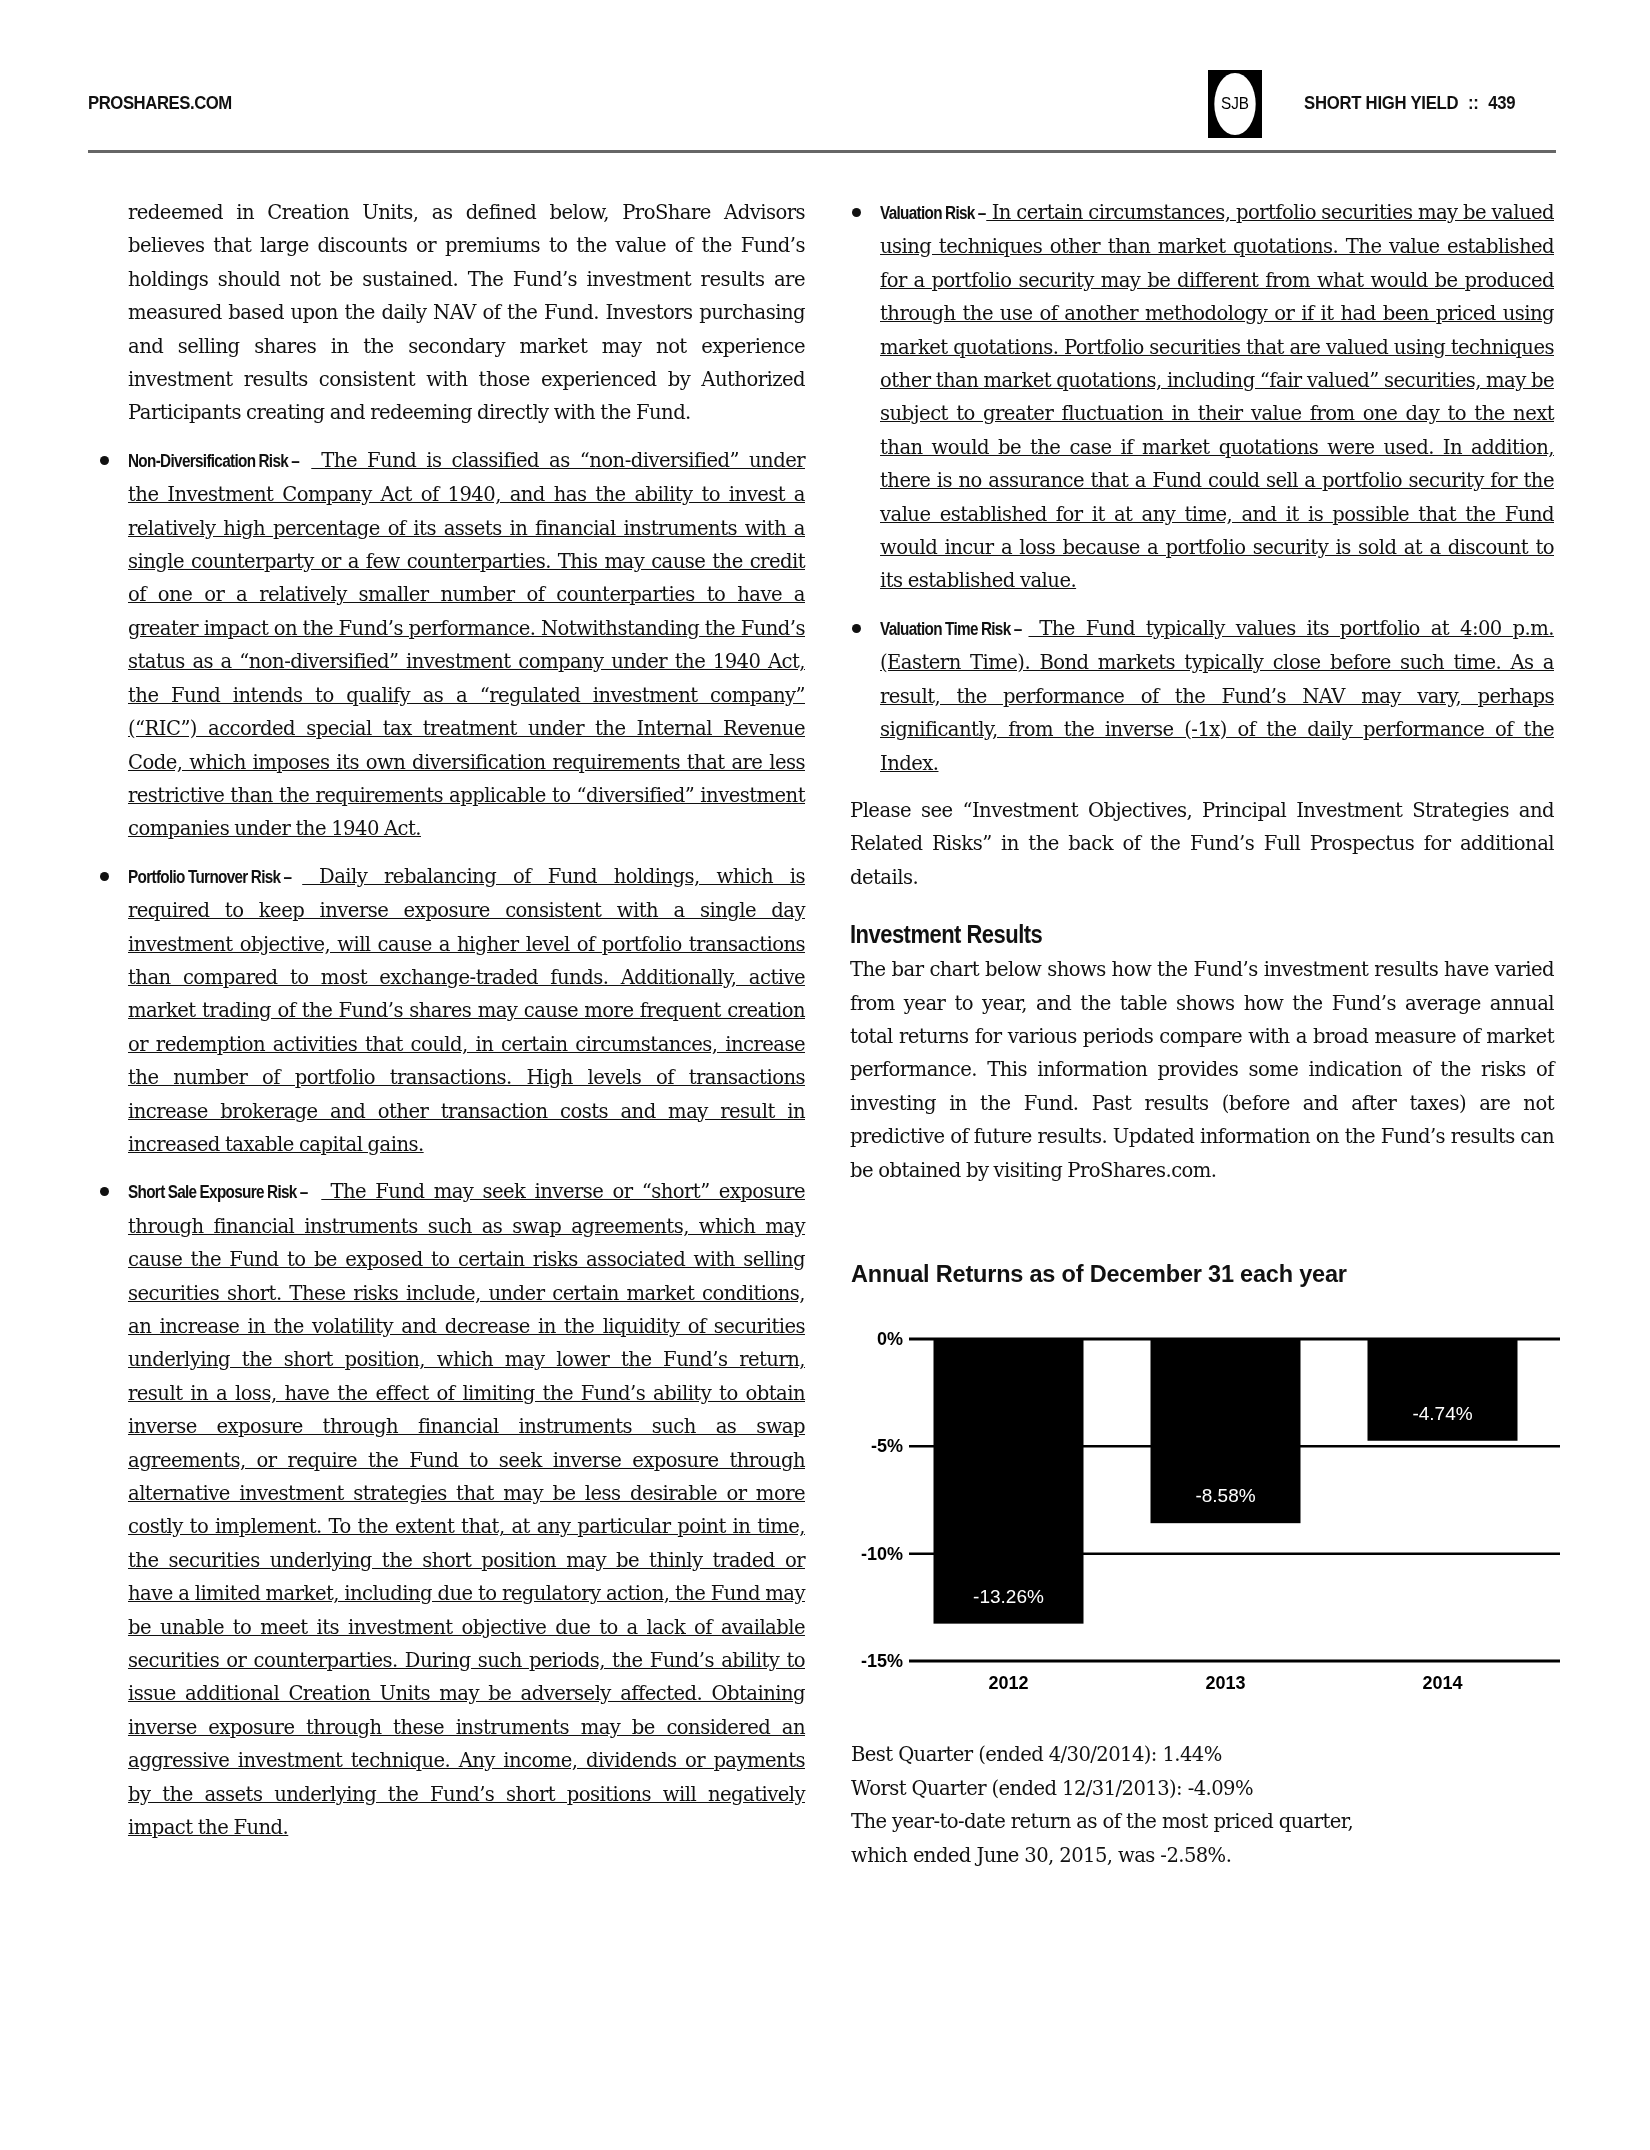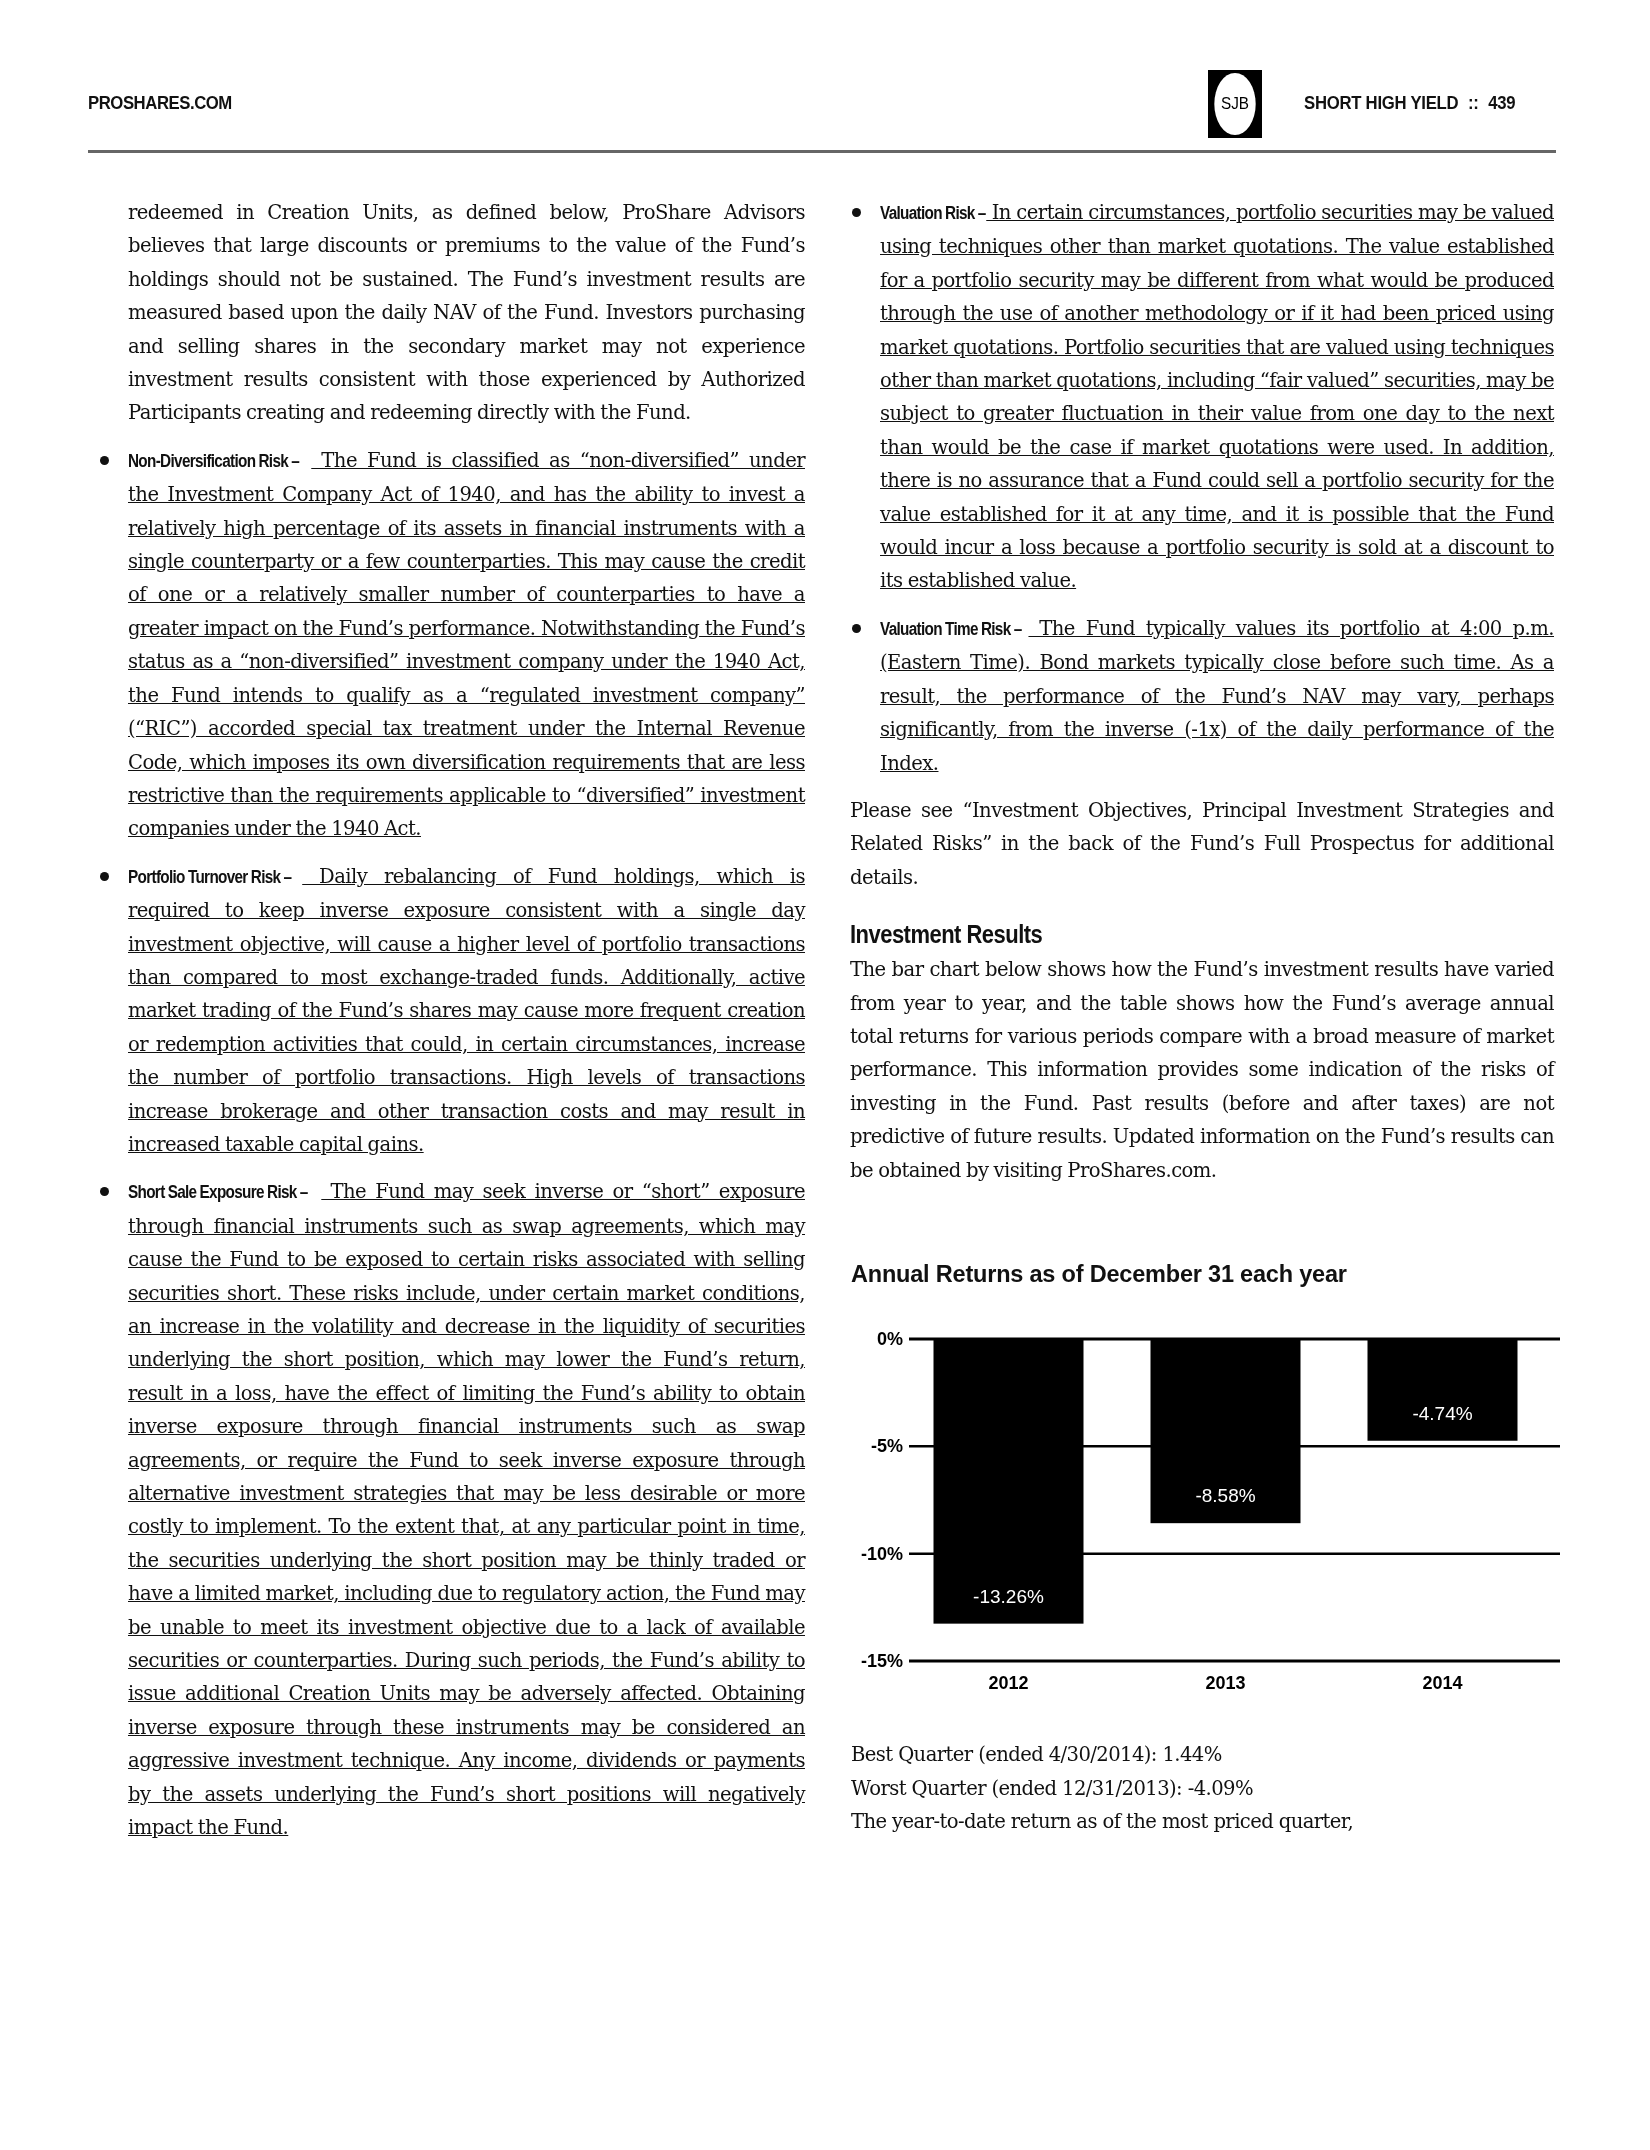--- a/index.html
+++ b/index.html
@@ -147,13 +147,14 @@
       <text x="168.5" y="369" text-anchor="middle" class="cat-label">2012</text>
       <text x="385.5" y="369" text-anchor="middle" class="cat-label">2013</text>
       <text x="602.5" y="369" text-anchor="middle" class="cat-label">2014</text>
     </g>
 </svg>
 
 <div class="quarters">
   <div>Best Quarter (ended 4/30/2014): 1.44%</div>
   <div>Worst Quarter (ended 12/31/2013): -4.09%</div>
   <div>The year-to-date return as of the most priced quarter,</div>
+  <div>which ended June 30, 2015, was -2.58%.</div>
 </div>
 
 </body></html>

